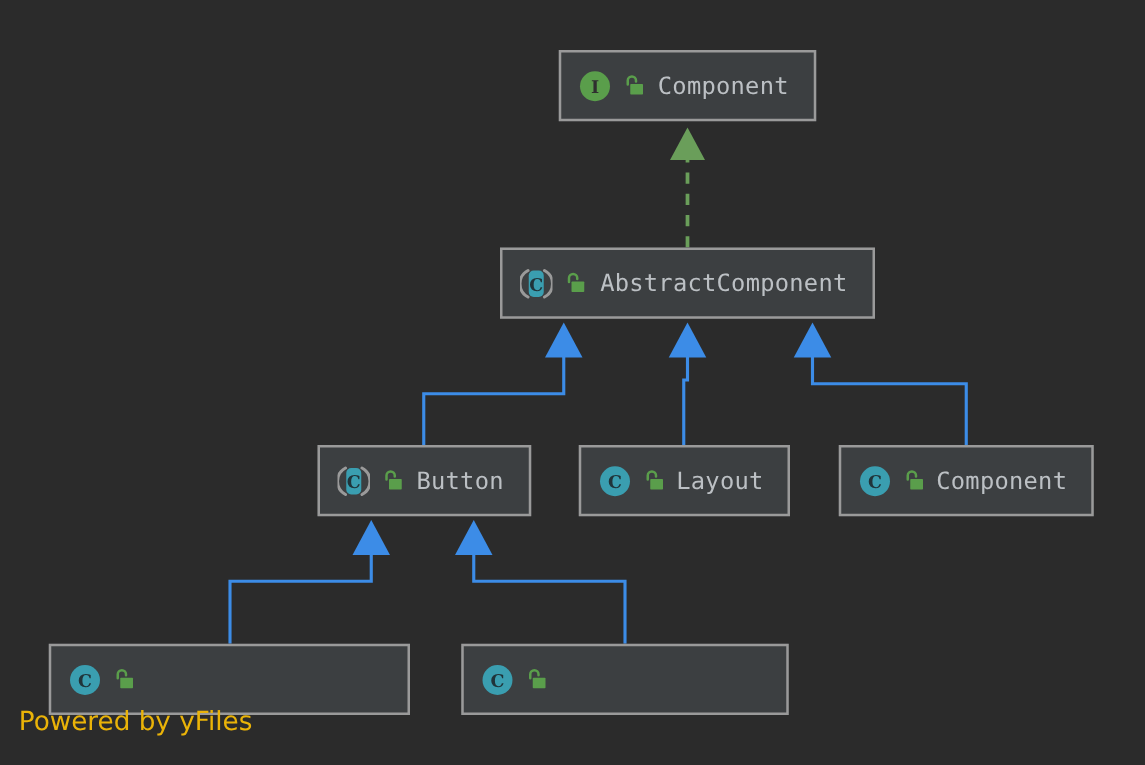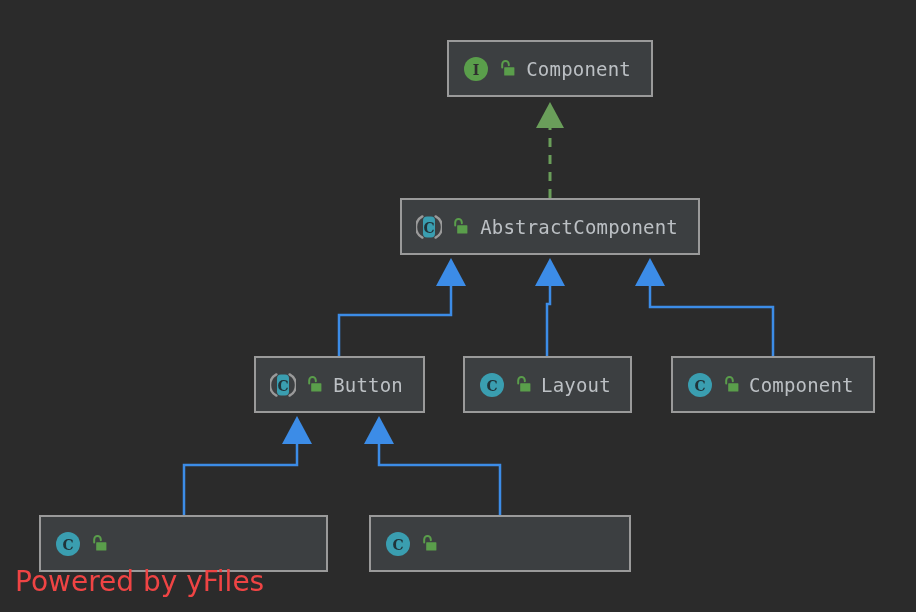--- a/index.html
+++ b/index.html
@@ -53,22 +53,22 @@
   .lock-icon {
     width: 18px;
     height: 19px;
     flex: 0 0 18px;
   }
   .lock-icon svg { display: block; }
   .watermark {
     position: absolute;
     left: 15px;
     top: 565px;
-    color: #ef4444;
-    font-size: 28px;
+    color: #eab308;
+    font-size: 21px;
     font-family: "DejaVu Sans", "Liberation Sans", sans-serif;
     white-space: nowrap;
   }
 </style>
 </head>
 <body>
 
 <div id="canvas">
 
   <svg id="edge-layer" width="916" height="612" viewBox="0 0 916 612">

